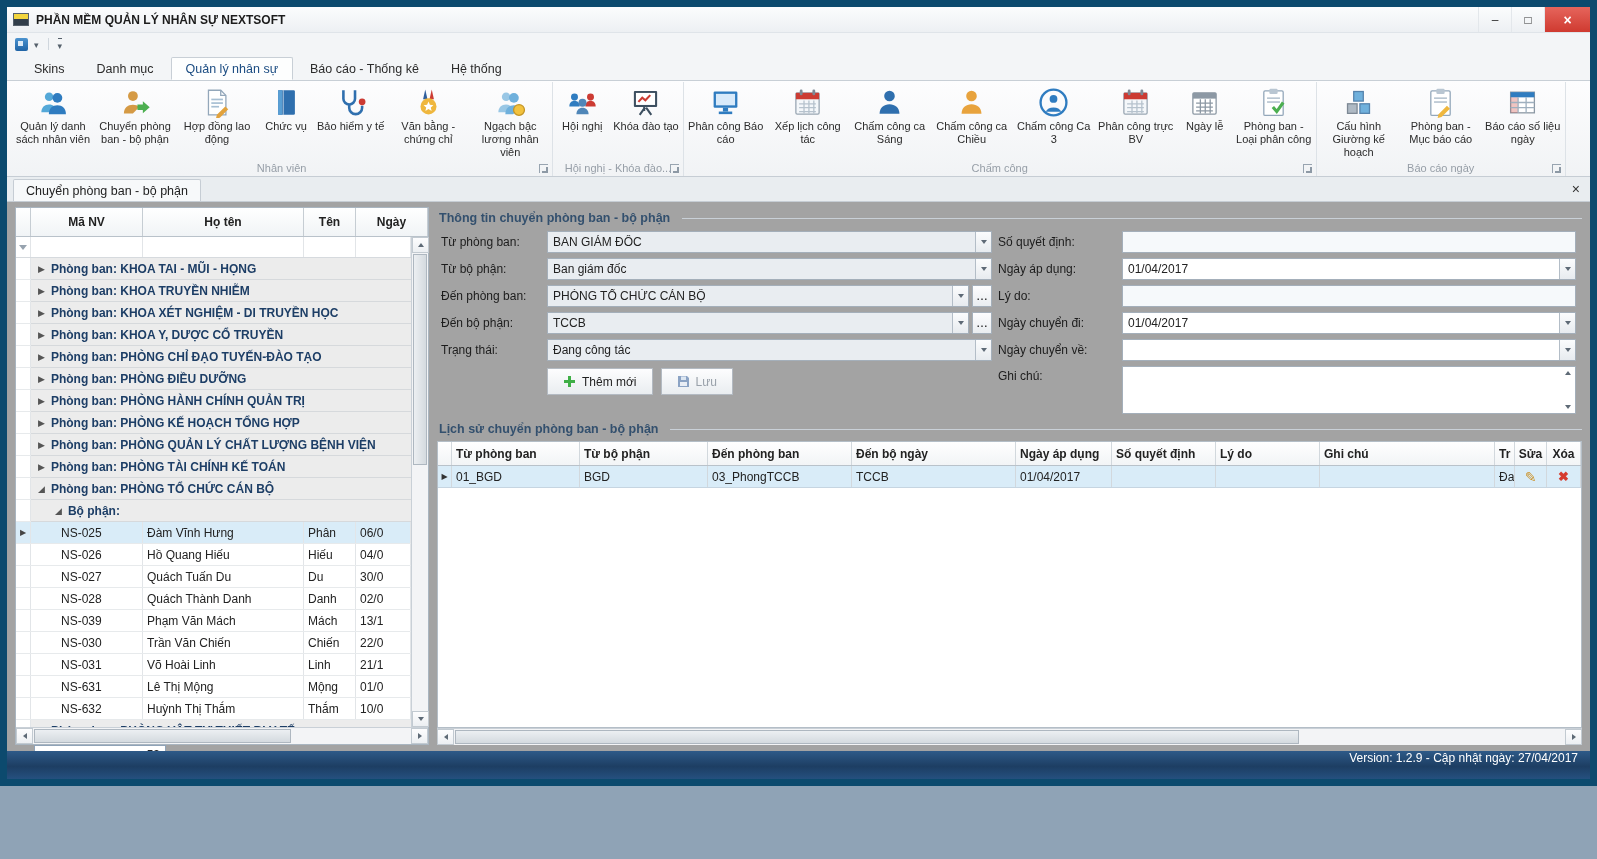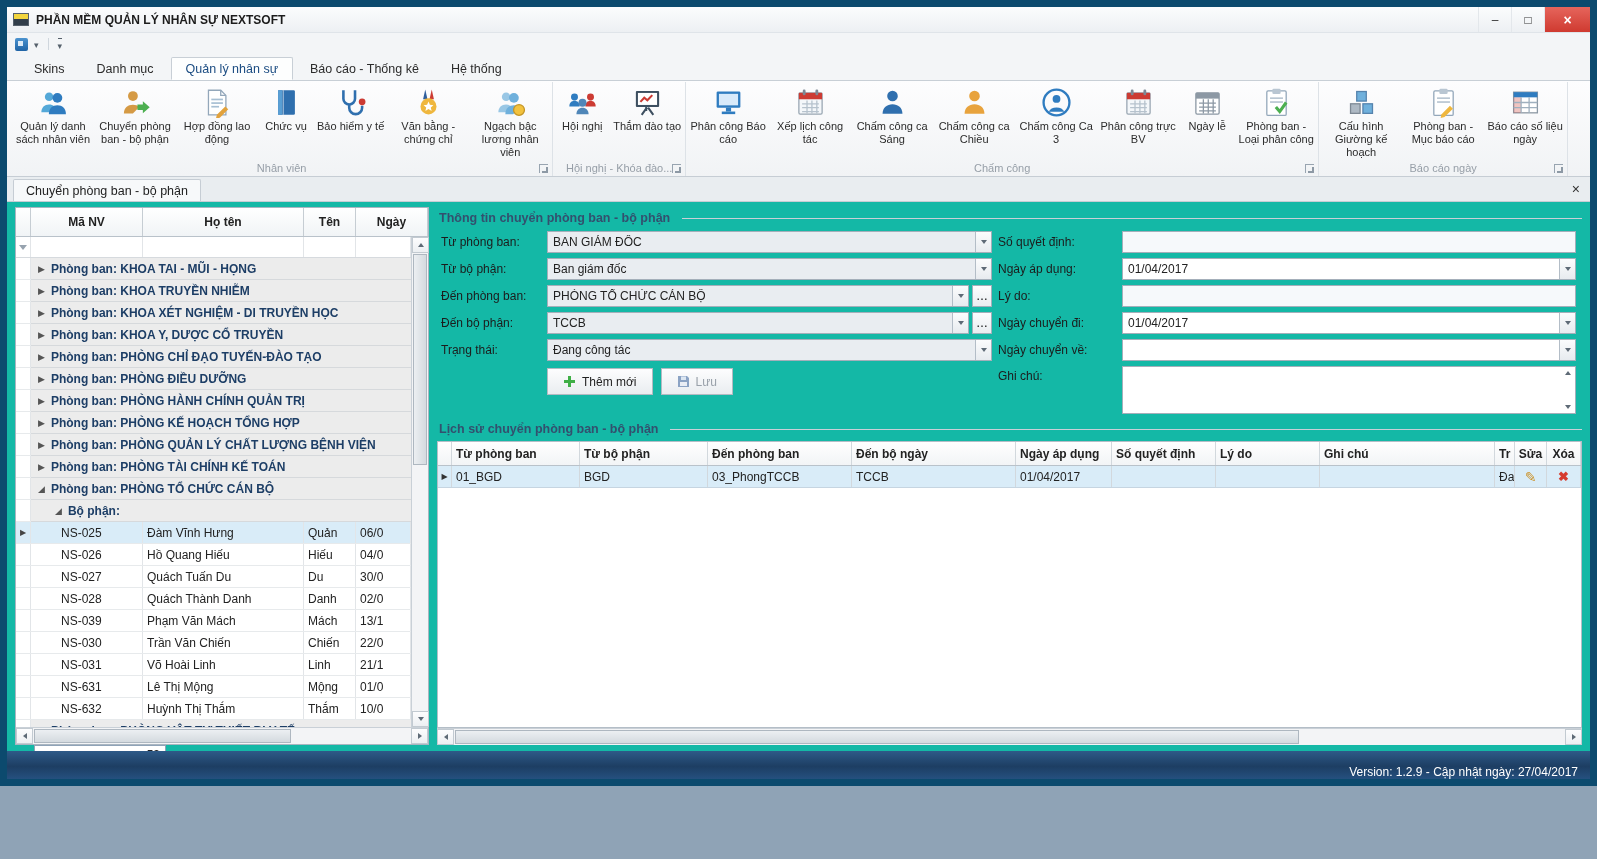--- a/index.html
+++ b/index.html
@@ -38,21 +38,21 @@
 .rcap-text{font-size:11px;color:#969ea7}
 .launcher{position:absolute;right:3px;bottom:3px;width:9px;height:9px;border-left:1px solid #98a4b0;border-top:1px solid #98a4b0}
 .launcher::after{content:'';position:absolute;right:0;bottom:0;width:4px;height:4px;border-right:2px solid #8d99a5;border-bottom:2px solid #8d99a5}
 
 
 .doctab-row{height:25px;flex:0 0 25px;background:#e9edf0;display:flex;align-items:flex-end;padding-left:6px;border-bottom:1px solid #c6cdd4}
 .doctab{background:#f7f9fa;border:1px solid #c6cdd4;border-bottom:none;padding:4px 12px 3px;font-size:12.5px;color:#222;border-radius:2px 2px 0 0}
 .doc-close{margin-left:auto;align-self:center;margin-right:10px;color:#333;font-size:14px;line-height:1}
 
 
-.main{flex:1;display:flex;gap:8px;padding:5px 8px 6px;min-height:0;background:#14b8a6}
+.main{flex:1;display:flex;gap:8px;padding:5px 8px 6px;min-height:0;background:#a3a3a3}
 
 
 .left-panel{width:414px;flex:0 0 414px;display:flex;flex-direction:column;border:1px solid #a9b5c0;background:#fff;min-height:0}
 .lg-header{display:flex;height:29px;flex:0 0 29px;background:linear-gradient(#ffffff,#f1f4f6);border-bottom:1px solid #b9c2ca;font-weight:bold}
 .lg-header .lgc{display:flex;align-items:center;justify-content:center;border-right:1px solid #c6cdd3;overflow:hidden;white-space:nowrap}
 .lgc.ind{width:15px;flex:0 0 15px}
 .lgc.code{width:112px;flex:0 0 112px}
 .lgc.name{width:161px;flex:0 0 161px}
 .lgc.short{width:52px;flex:0 0 52px}
 .lgc.date{flex:1;min-width:0}
@@ -120,21 +120,21 @@
 .hcell{display:flex;align-items:center;padding:0 4px;border-right:1px solid #d2d8dd;overflow:hidden;white-space:nowrap;flex:0 0 auto}
 .hcell.flex{flex:1 1 0;min-width:0}
 .hcell.ind{width:14px;flex:0 0 14px;padding:0;justify-content:center;font-size:8px;color:#333}
 .hcell.center{justify-content:center;padding:0}
 .hrow{display:flex;height:22px;flex:0 0 22px;background:#d9ecf8;border-bottom:1px solid #c6d5e1}
 .hist-empty{flex:1;background:#fff}
 .icon-edit{color:#cb8f22;font-size:14px;line-height:1}
 .icon-del{color:#d53b2e;font-size:13px;font-weight:bold;line-height:1}
 
 
-.statusbar{height:28px;flex:0 0 28px;background:linear-gradient(#2e5a88 0%,#1d3e63 55%,#25507f 100%);display:flex;align-items:flex-end;justify-content:flex-end;padding-right:12px;color:#fff;font-size:12px}
+.statusbar{height:28px;flex:0 0 28px;background:linear-gradient(#2e5a88 0%,#1d3e63 55%,#25507f 100%);display:flex;align-items:flex-start;justify-content:flex-end;padding-right:12px;color:#fff;font-size:12px}
 </style>
 </head>
 <body>
 
 <div class="window">
 
   <div class="titlebar">
     <span class="app-icon"></span>
     <span class="title-text">PHẦN MỀM QUẢN LÝ NHÂN SỰ NEXTSOFT</span>
     <div class="win-controls">
@@ -262,21 +262,21 @@
           </div>
           <div class="rbtn">
             <div class="ricon">
               <svg viewBox="0 0 24 24" width="31" height="31">
                 <rect x="3" y="3" width="18" height="12.5" rx=".8" fill="#3d4f60"></rect>
                 <rect x="4.6" y="4.6" width="14.8" height="9.3" fill="#fff"></rect>
                 <path d="M6.5 11.5l3-3.2 2.4 2 3.8-4" stroke="#cc3b33" stroke-width="1.6" fill="none"></path>
                 <path d="M11 15.5v3M7.5 21.5l4-5.5M16.5 21.5l-4-5.5" stroke="#3d4f60" stroke-width="1.6"></path>
               </svg>
             </div>
-            <div class="rlabel">Thắm đào tạo</div>
+            <div class="rlabel">Khóa đào tạo</div>
           </div>
         </div>
         <div class="rcap">
           <div class="rcap-text">Hội nghị - Khóa đào...</div>
           <div class="launcher"></div>
         </div>
       </div>
       <div class="rgroup">
         <div class="rbtns">
           <div class="rbtn">
@@ -521,21 +521,21 @@
                 <div class="lgc ind"></div>
                 <div class="band">
                   <div class="exp">◢</div>
                   <div class="band-label">Bộ phận:</div>
                 </div>
               </div>
               <div class="lg-row emp sel">
                 <div class="lgc ind">▶</div>
                 <div class="lgc code">NS-025</div>
                 <div class="lgc name">Đàm Vĩnh Hưng</div>
-                <div class="lgc short">Quản</div>
+                <div class="lgc short">Phân</div>
                 <div class="lgc date">06/0</div>
               </div>
               <div class="lg-row emp">
                 <div class="lgc ind"></div>
                 <div class="lgc code">NS-026</div>
                 <div class="lgc name">Hồ Quang Hiếu</div>
                 <div class="lgc short">Hiếu</div>
                 <div class="lgc date">04/0</div>
               </div>
               <div class="lg-row emp">

